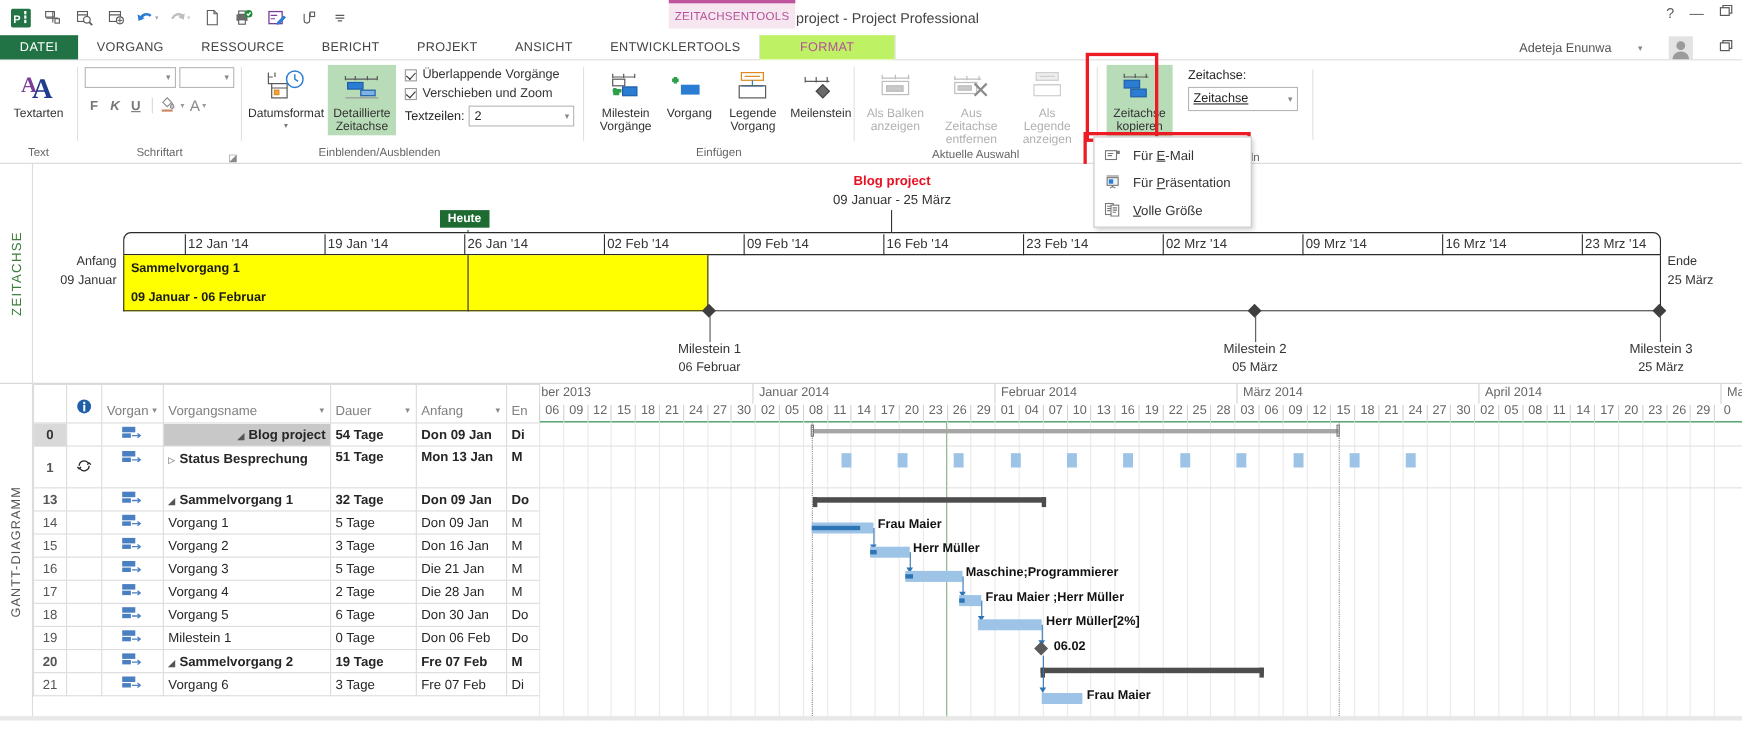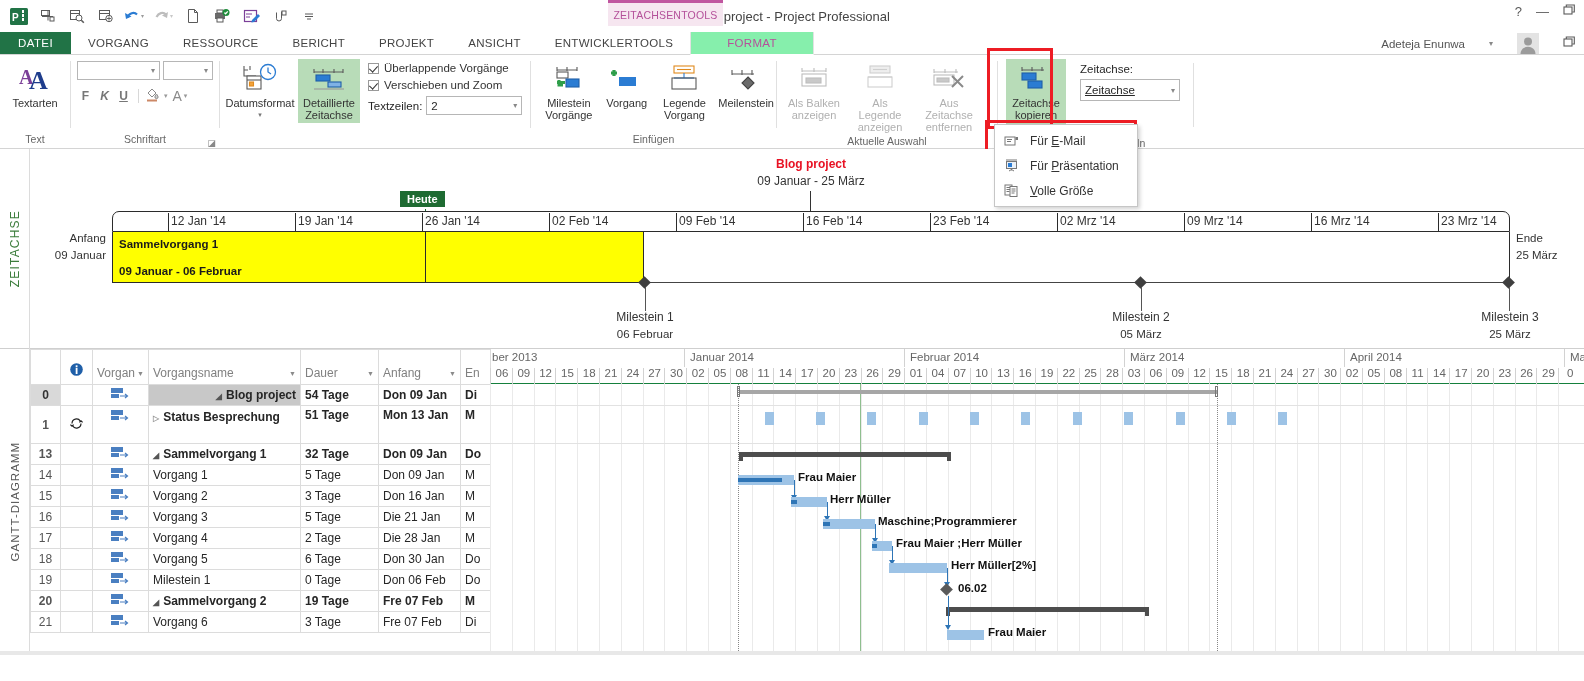--- a/index.html
+++ b/index.html
@@ -26,21 +26,21 @@
     display:flex; align-items:center; justify-content:center; border-top:3px solid #c0559f; }
   .win-ctl { position:absolute; right:8px; top:4px; display:flex; gap:14px; align-items:center; color:#5a5a5a; }
   .win-ctl span { cursor:default; font-size:13px; }
 
   
   .tabstrip { height:23px; background:#fff; display:flex; align-items:stretch;
               position:relative; border-bottom:1px solid #d4d4d4; }
   .tab-file { background:#217346; color:#fff; font-size:11.5px; letter-spacing:.4px;
               padding:0 18px; display:flex; align-items:center; }
   .tab { font-size:11.5px; color:#444; padding:0 17px; display:flex; align-items:center; letter-spacing:.3px; }
-  .tab.format { color:#b4519a; background:#86efac; border-left:1px solid #e2e2e2; border-right:1px solid #e2e2e2;
+  .tab.format { color:#b4519a; background:#bef264; border-left:1px solid #e2e2e2; border-right:1px solid #e2e2e2;
                 border-bottom:1px solid #fff; margin-bottom:-1px; padding:0 36px; }
   .acct { position:absolute; right:8px; top:0; height:23px; display:flex; align-items:center; gap:24px; }
   .acct-name { font-size:11.5px; color:#555; }
   .acct-av { width:22px; height:21px; background:#e3e3e3; display:flex; align-items:flex-end; justify-content:center; }
   .restore-ico { color:#5a5a5a; }
 
   
   .ribbon { height:94px; background:#fff; border-bottom:1px solid #d4d4d4; display:flex; position:relative; }
   .grp { position:relative; height:94px; display:flex; flex-direction:column; }
   .grp-body { flex:1; display:flex; align-items:flex-start; padding-top:4px; }
@@ -362,20 +362,21 @@
         </div>
         <div style="display:flex;align-items:center;gap:4px">
           <span style="font-size:11.5px">Textzeilen:</span>
           <span class="combo" style="width:96px">
             <span>2</span>
             <span class="arw">▾</span>
           </span>
         </div>
       </div>
     </div>
+    <div class="grp-label" style="margin-left:-60px">Einblenden/Ausblenden</div>
   </div>
   <div class="grp-sep"></div>
 
   <div class="grp" style="width:245px">
     <div class="grp-body" style="padding-left:6px">
       <div class="btn-lg" style="width:64px">
         <span class="ic">
           <svg width="40" height="30" viewBox="0 0 40 30" fill="none" stroke="#5a5a5a" stroke-width="1.1">
             <path d="M8 3v4M18 3v4M28 3v4M8 6h20"></path>
               <rect x="8" y="8" width="11" height="6" fill="#fff"></rect>
@@ -426,41 +427,41 @@
       <div class="btn-lg dis" style="width:66px">
         <span class="ic">
           <svg width="40" height="30" viewBox="0 0 40 30" fill="none" stroke="#bdbdbd" stroke-width="1.1">
             <path d="M8 4v4M20 4v4M32 4v4M8 7h24"></path>
               <rect x="8" y="10" width="24" height="12"></rect>
             <rect x="12" y="14" width="15" height="5" fill="#c9c9c9"></rect>
           </svg>
         </span>
         <span>Als Balken anzeigen</span>
       </div>
+      <div class="btn-lg dis" style="width:72px">
+        <span class="ic">
+          <svg width="42" height="30" viewBox="0 0 42 30" fill="none" stroke="#bdbdbd" stroke-width="1.1">
+            <path d="M6 5v4M17 5v4M28 5v4M6 8h24"></path>
+              <rect x="6" y="11" width="20" height="10"></rect>
+            <rect x="9" y="14" width="12" height="4" fill="#c9c9c9"></rect>
+            <path d="M24 12l11 11M35 12L24 23" stroke="#8a8a8a" stroke-width="2"></path>
+          </svg>
+        </span>
+        <span>Aus Zeitachse entfernen</span>
+      </div>
       <div class="btn-lg dis" style="width:66px">
         <span class="ic">
           <svg width="40" height="30" viewBox="0 0 40 30" fill="none" stroke="#cfcfcf" stroke-width="1.1">
             <rect x="10" y="2" width="20" height="7" fill="#eee"></rect>
               <path d="M13 5.5h14"></path>
             <path d="M8 13h24"></path>
               <rect x="8" y="13" width="24" height="10"></rect>
           </svg>
         </span>
         <span>Als Legende anzeigen</span>
-      </div>
-      <div class="btn-lg dis" style="width:72px">
-        <span class="ic">
-          <svg width="42" height="30" viewBox="0 0 42 30" fill="none" stroke="#bdbdbd" stroke-width="1.1">
-            <path d="M6 5v4M17 5v4M28 5v4M6 8h24"></path>
-              <rect x="6" y="11" width="20" height="10"></rect>
-            <rect x="9" y="14" width="12" height="4" fill="#c9c9c9"></rect>
-            <path d="M24 12l11 11M35 12L24 23" stroke="#8a8a8a" stroke-width="2"></path>
-          </svg>
-        </span>
-        <span>Aus Zeitachse entfernen</span>
       </div>
     </div>
     <div class="grp-label">Aktuelle Auswahl</div>
   </div>
   <div class="grp-sep"></div>
 
   <div class="grp" style="width:230px">
     <div class="grp-body" style="padding-left:8px">
       <div class="btn-lg sel" style="width:60px">
         <span class="ic">

